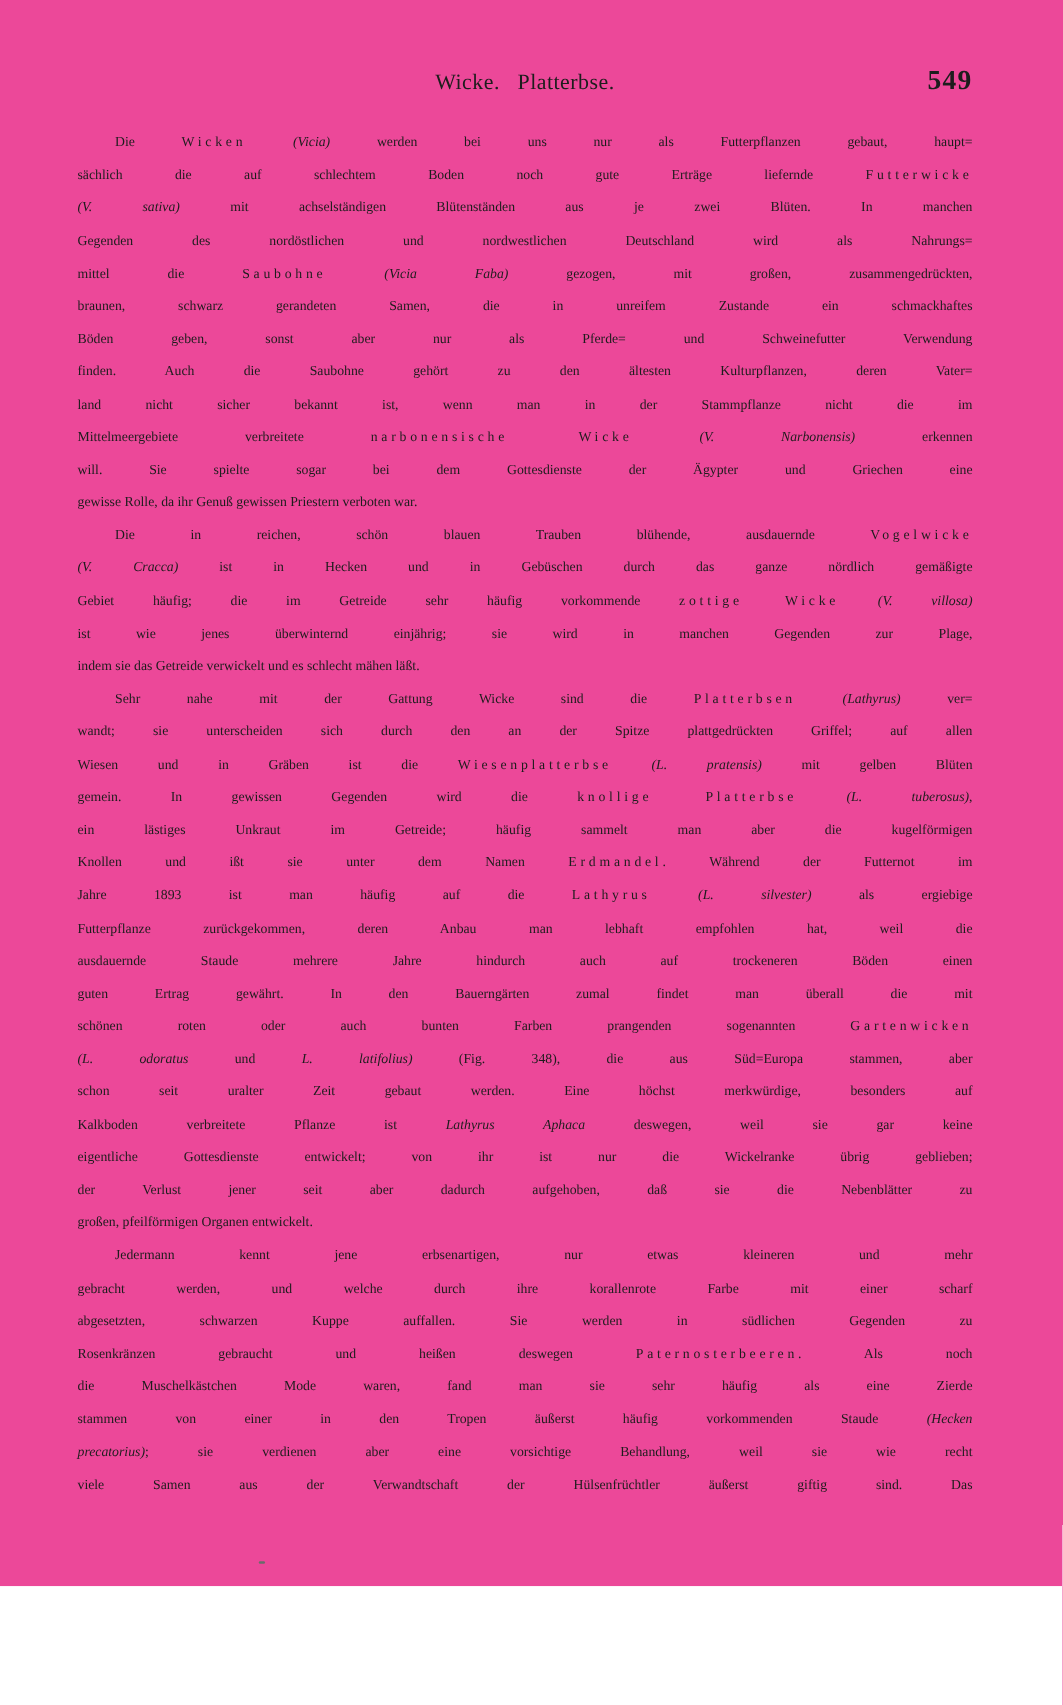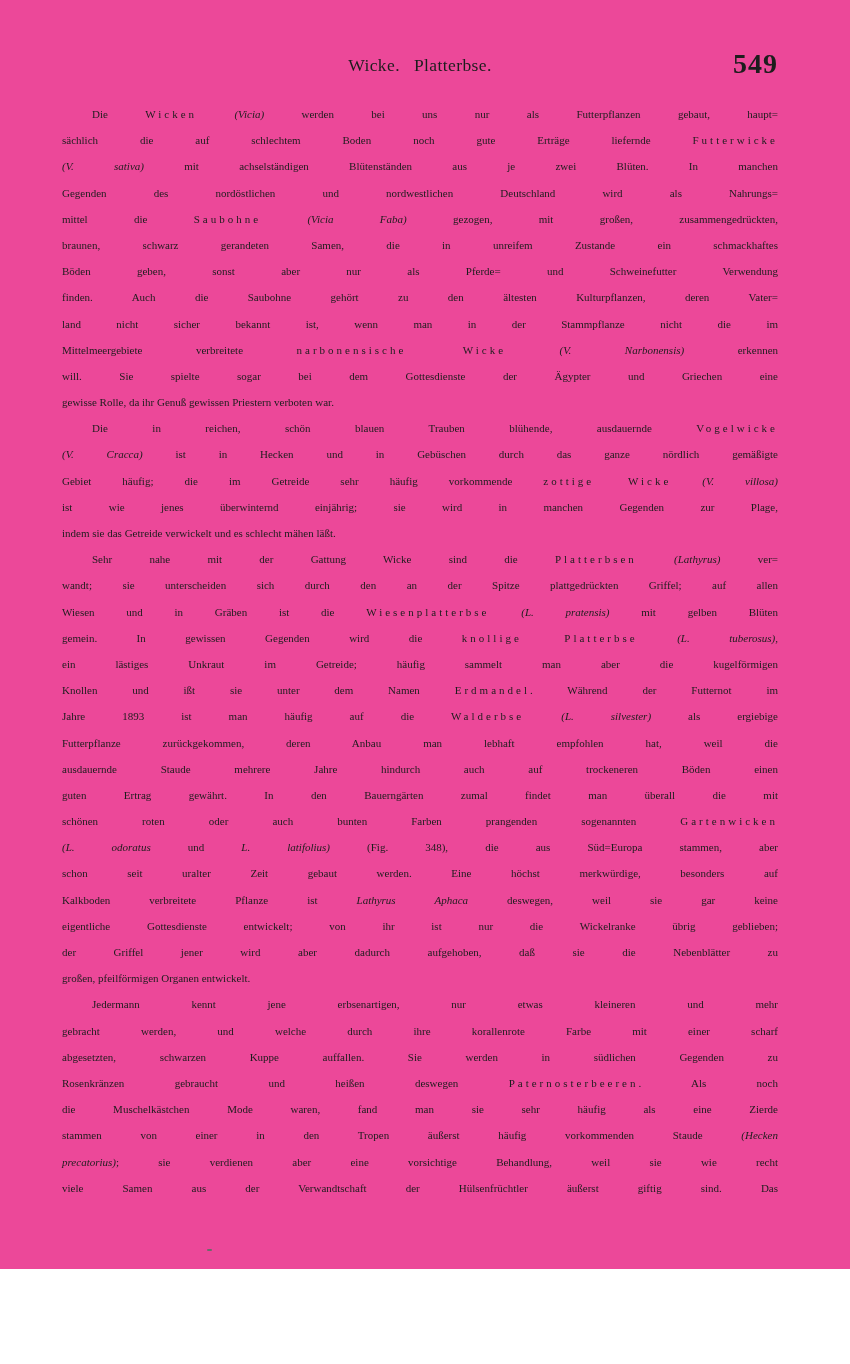--- a/index.html
+++ b/index.html
@@ -27,21 +27,21 @@
     text-align: center;
     font-size: 17.5px;
     letter-spacing: 0.4px;
     white-space: nowrap;
   }
   .head-title-2 { margin-left: 14px; }
   .page-number {
     position: absolute;
     right: 0;
     top: -1px;
-    font-size: 28px;
+    font-size: 22px;
     font-weight: bold;
     letter-spacing: 1px;
   }
   
   .text-block {
     position: absolute;
     top: 101px;
     left: 62px;
     width: 716px;
     font-size: 11px;
@@ -103,30 +103,30 @@
         <div class="line"><span class="seg-normal">ist wie jenes überwinternd einjährig; sie wird in manchen Gegenden zur Plage,</span></div>
         <div class="line no-just"><span class="seg-normal">indem sie das Getreide verwickelt und es schlecht mähen läßt.</span></div>
       </div>
       <div class="paragraph">
         <div class="line first"><span class="seg-normal">Sehr nahe mit der Gattung Wicke sind die </span><span class="seg-spaced">Platterbsen</span><span class="seg-normal"> </span><span class="seg-italic">(Lathyrus)</span><span class="seg-normal"> ver=</span></div>
         <div class="line"><span class="seg-normal">wandt; sie unterscheiden sich durch den an der Spitze plattgedrückten Griffel; auf allen</span></div>
         <div class="line"><span class="seg-normal">Wiesen und in Gräben ist die </span><span class="seg-spaced">Wiesenplatterbse</span><span class="seg-normal"> </span><span class="seg-italic">(L. pratensis)</span><span class="seg-normal"> mit gelben Blüten</span></div>
         <div class="line"><span class="seg-normal">gemein. In gewissen Gegenden wird die </span><span class="seg-spaced">knollige Platterbse</span><span class="seg-normal"> </span><span class="seg-italic">(L. tuberosus)</span><span class="seg-normal">,</span></div>
         <div class="line"><span class="seg-normal">ein lästiges Unkraut im Getreide; häufig sammelt man aber die kugelförmigen</span></div>
         <div class="line"><span class="seg-normal">Knollen und ißt sie unter dem Namen </span><span class="seg-spaced">Erdmandel</span><span class="seg-normal">. Während der Futternot im</span></div>
-        <div class="line"><span class="seg-normal">Jahre 1893 ist man häufig auf die </span><span class="seg-spaced">Walderbse</span><span class="seg-normal"> </span><span class="seg-italic">(L. silvester)</span><span class="seg-normal"> als ergiebige</span></div>
+        <div class="line"><span class="seg-normal">Jahre 1893 ist man häufig auf die </span><span class="seg-spaced">Lathyrus</span><span class="seg-normal"> </span><span class="seg-italic">(L. silvester)</span><span class="seg-normal"> als ergiebige</span></div>
         <div class="line"><span class="seg-normal">Futterpflanze zurückgekommen, deren Anbau man lebhaft empfohlen hat, weil die</span></div>
         <div class="line"><span class="seg-normal">ausdauernde Staude mehrere Jahre hindurch auch auf trockeneren Böden einen</span></div>
         <div class="line"><span class="seg-normal">guten Ertrag gewährt. In den Bauerngärten zumal findet man überall die mit</span></div>
         <div class="line"><span class="seg-normal">schönen roten oder auch bunten Farben prangenden sogenannten </span><span class="seg-spaced">Gartenwicken</span></div>
         <div class="line"><span class="seg-italic">(L. odoratus</span><span class="seg-normal"> und </span><span class="seg-italic">L. latifolius)</span><span class="seg-normal"> (Fig. 348), die aus Süd=Europa stammen, aber</span></div>
         <div class="line"><span class="seg-normal">schon seit uralter Zeit gebaut werden. Eine höchst merkwürdige, besonders auf</span></div>
         <div class="line"><span class="seg-normal">Kalkboden verbreitete Pflanze ist </span><span class="seg-italic">Lathyrus Aphaca</span><span class="seg-normal"> deswegen, weil sie gar keine</span></div>
         <div class="line"><span class="seg-normal">eigentliche Gottesdienste entwickelt; von ihr ist nur die Wickelranke übrig geblieben;</span></div>
-        <div class="line"><span class="seg-normal">der Griffel jener wird aber dadurch aufgehoben, daß sie die Nebenblätter zu</span></div>
+        <div class="line"><span class="seg-normal">der Verlust jener seit aber dadurch aufgehoben, daß sie die Nebenblätter zu</span></div>
         <div class="line no-just"><span class="seg-normal">großen, pfeilförmigen Organen entwickelt.</span></div>
       </div>
       <div class="paragraph">
         <div class="line first"><span class="seg-normal">Jedermann kennt jene erbsenartigen, nur etwas kleineren und mehr</span></div>
         <div class="line"><span class="seg-normal">gebracht werden, und welche durch ihre korallenrote Farbe mit einer scharf</span></div>
         <div class="line"><span class="seg-normal">abgesetzten, schwarzen Kuppe auffallen. Sie werden in südlichen Gegenden zu</span></div>
         <div class="line"><span class="seg-normal">Rosenkränzen gebraucht und heißen deswegen </span><span class="seg-spaced">Paternosterbeeren</span><span class="seg-normal">. Als noch</span></div>
         <div class="line"><span class="seg-normal">die Muschelkästchen Mode waren, fand man sie sehr häufig als eine Zierde</span></div>
         <div class="line"><span class="seg-normal">stammen von einer in den Tropen äußerst häufig vorkommenden Staude </span><span class="seg-italic">(Hecken</span></div>
         <div class="line"><span class="seg-italic">precatorius)</span><span class="seg-normal">; sie verdienen aber eine vorsichtige Behandlung, weil sie wie recht</span></div>

